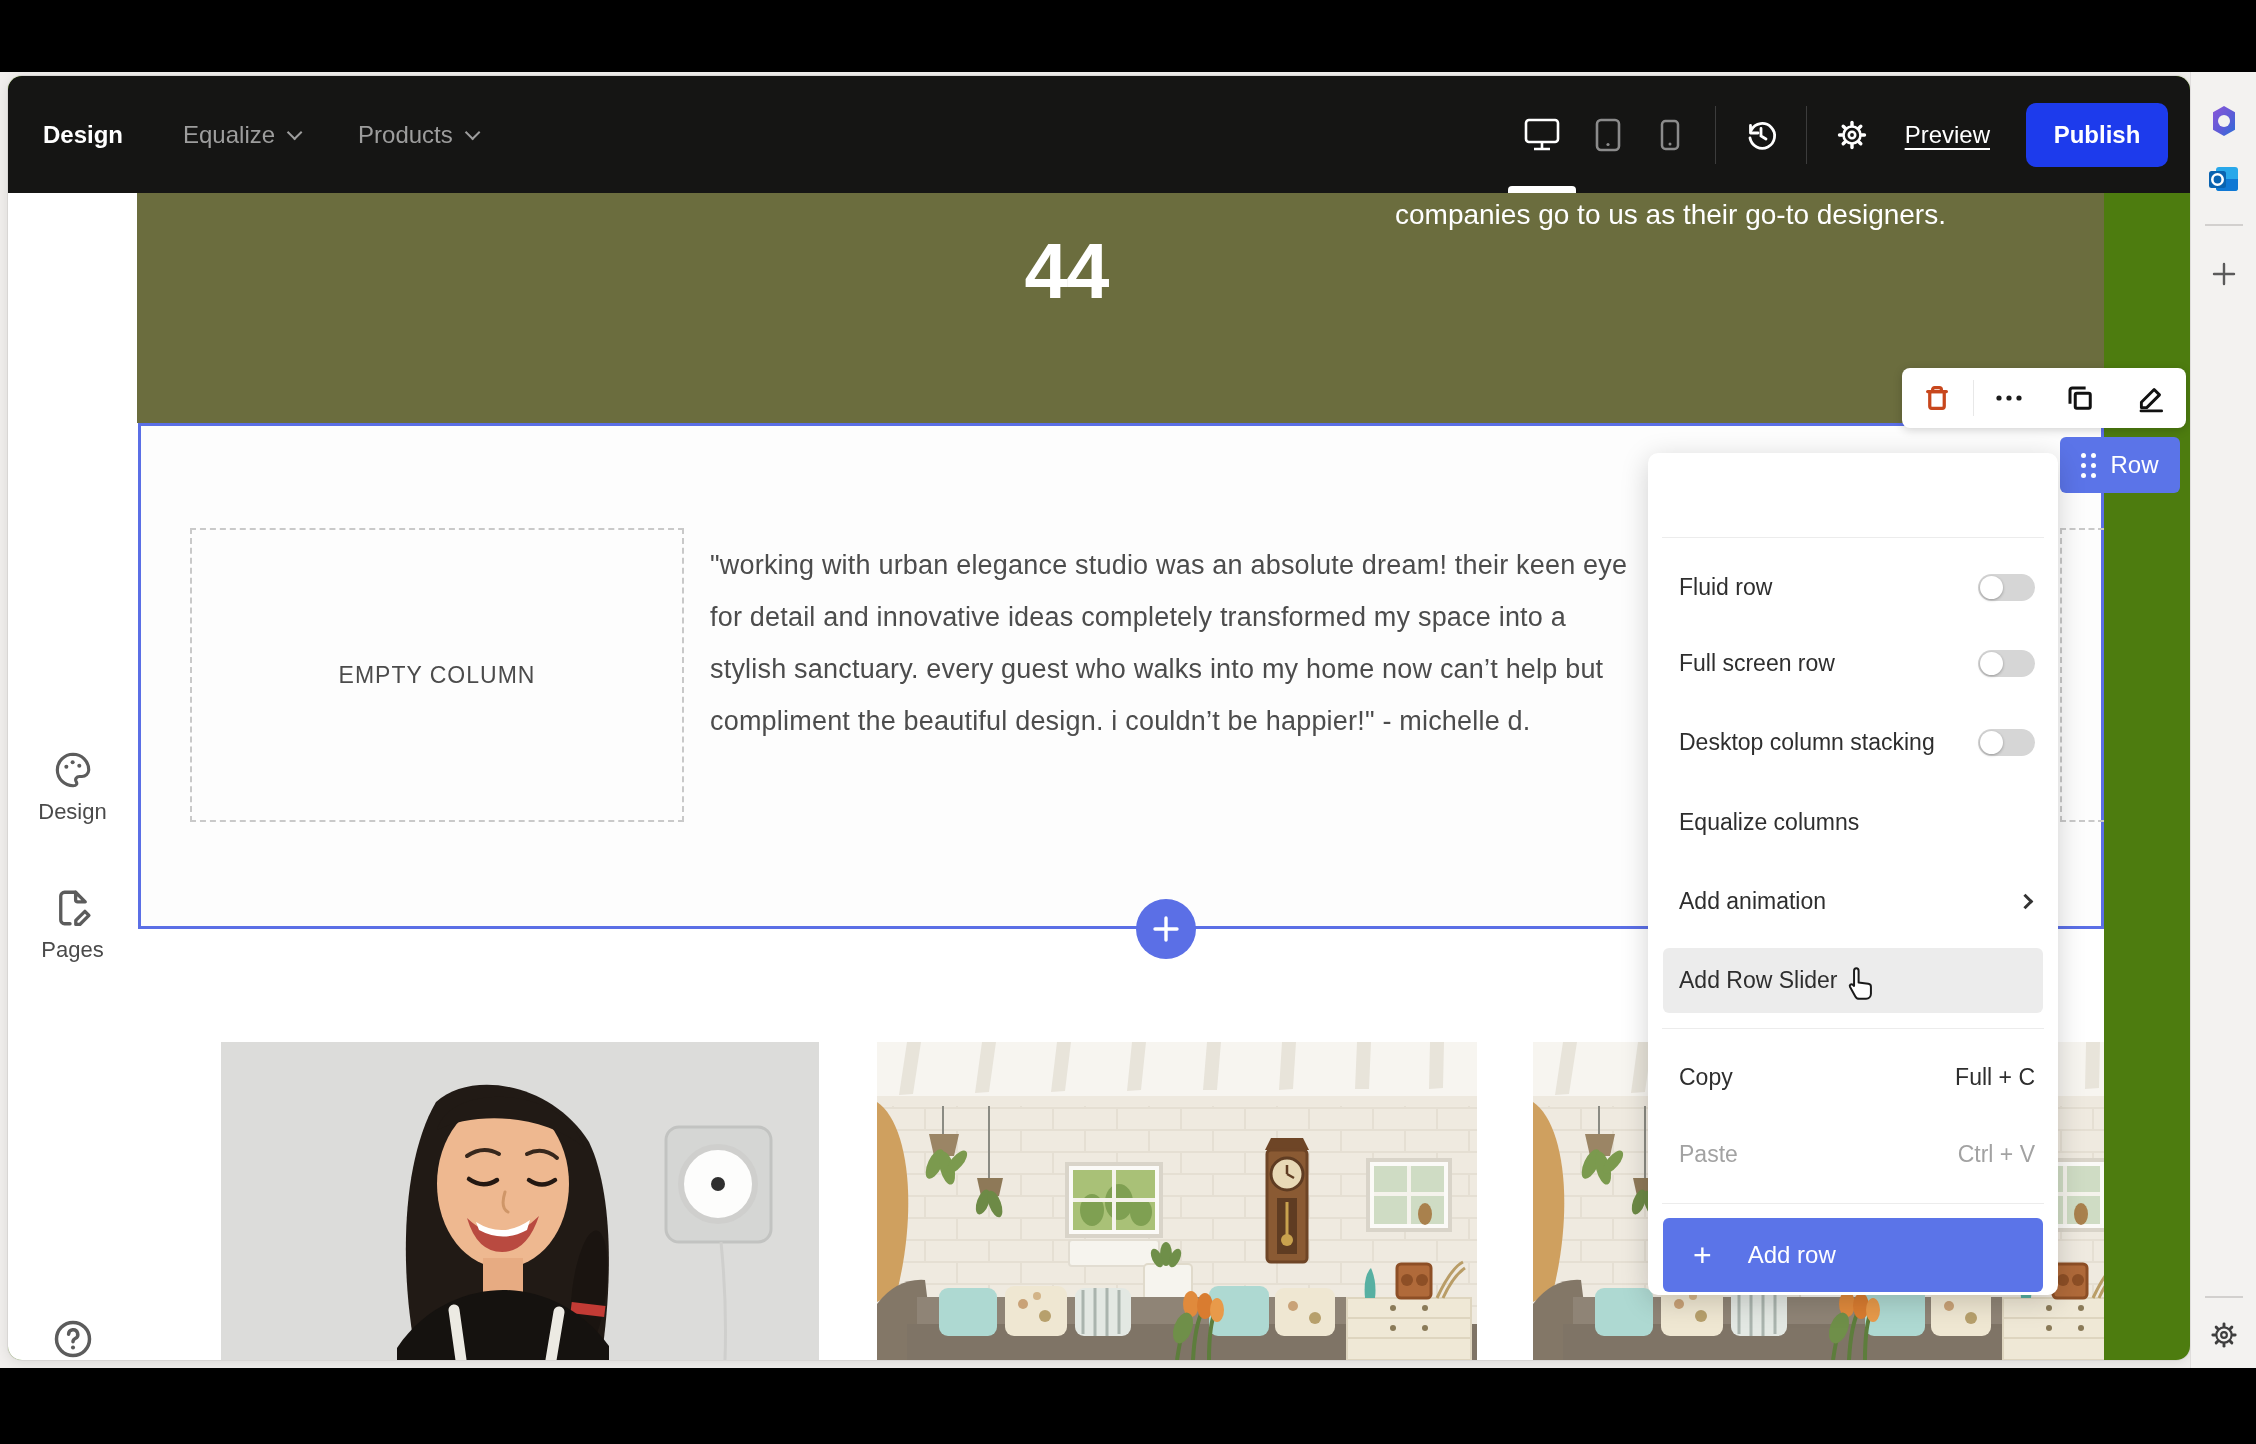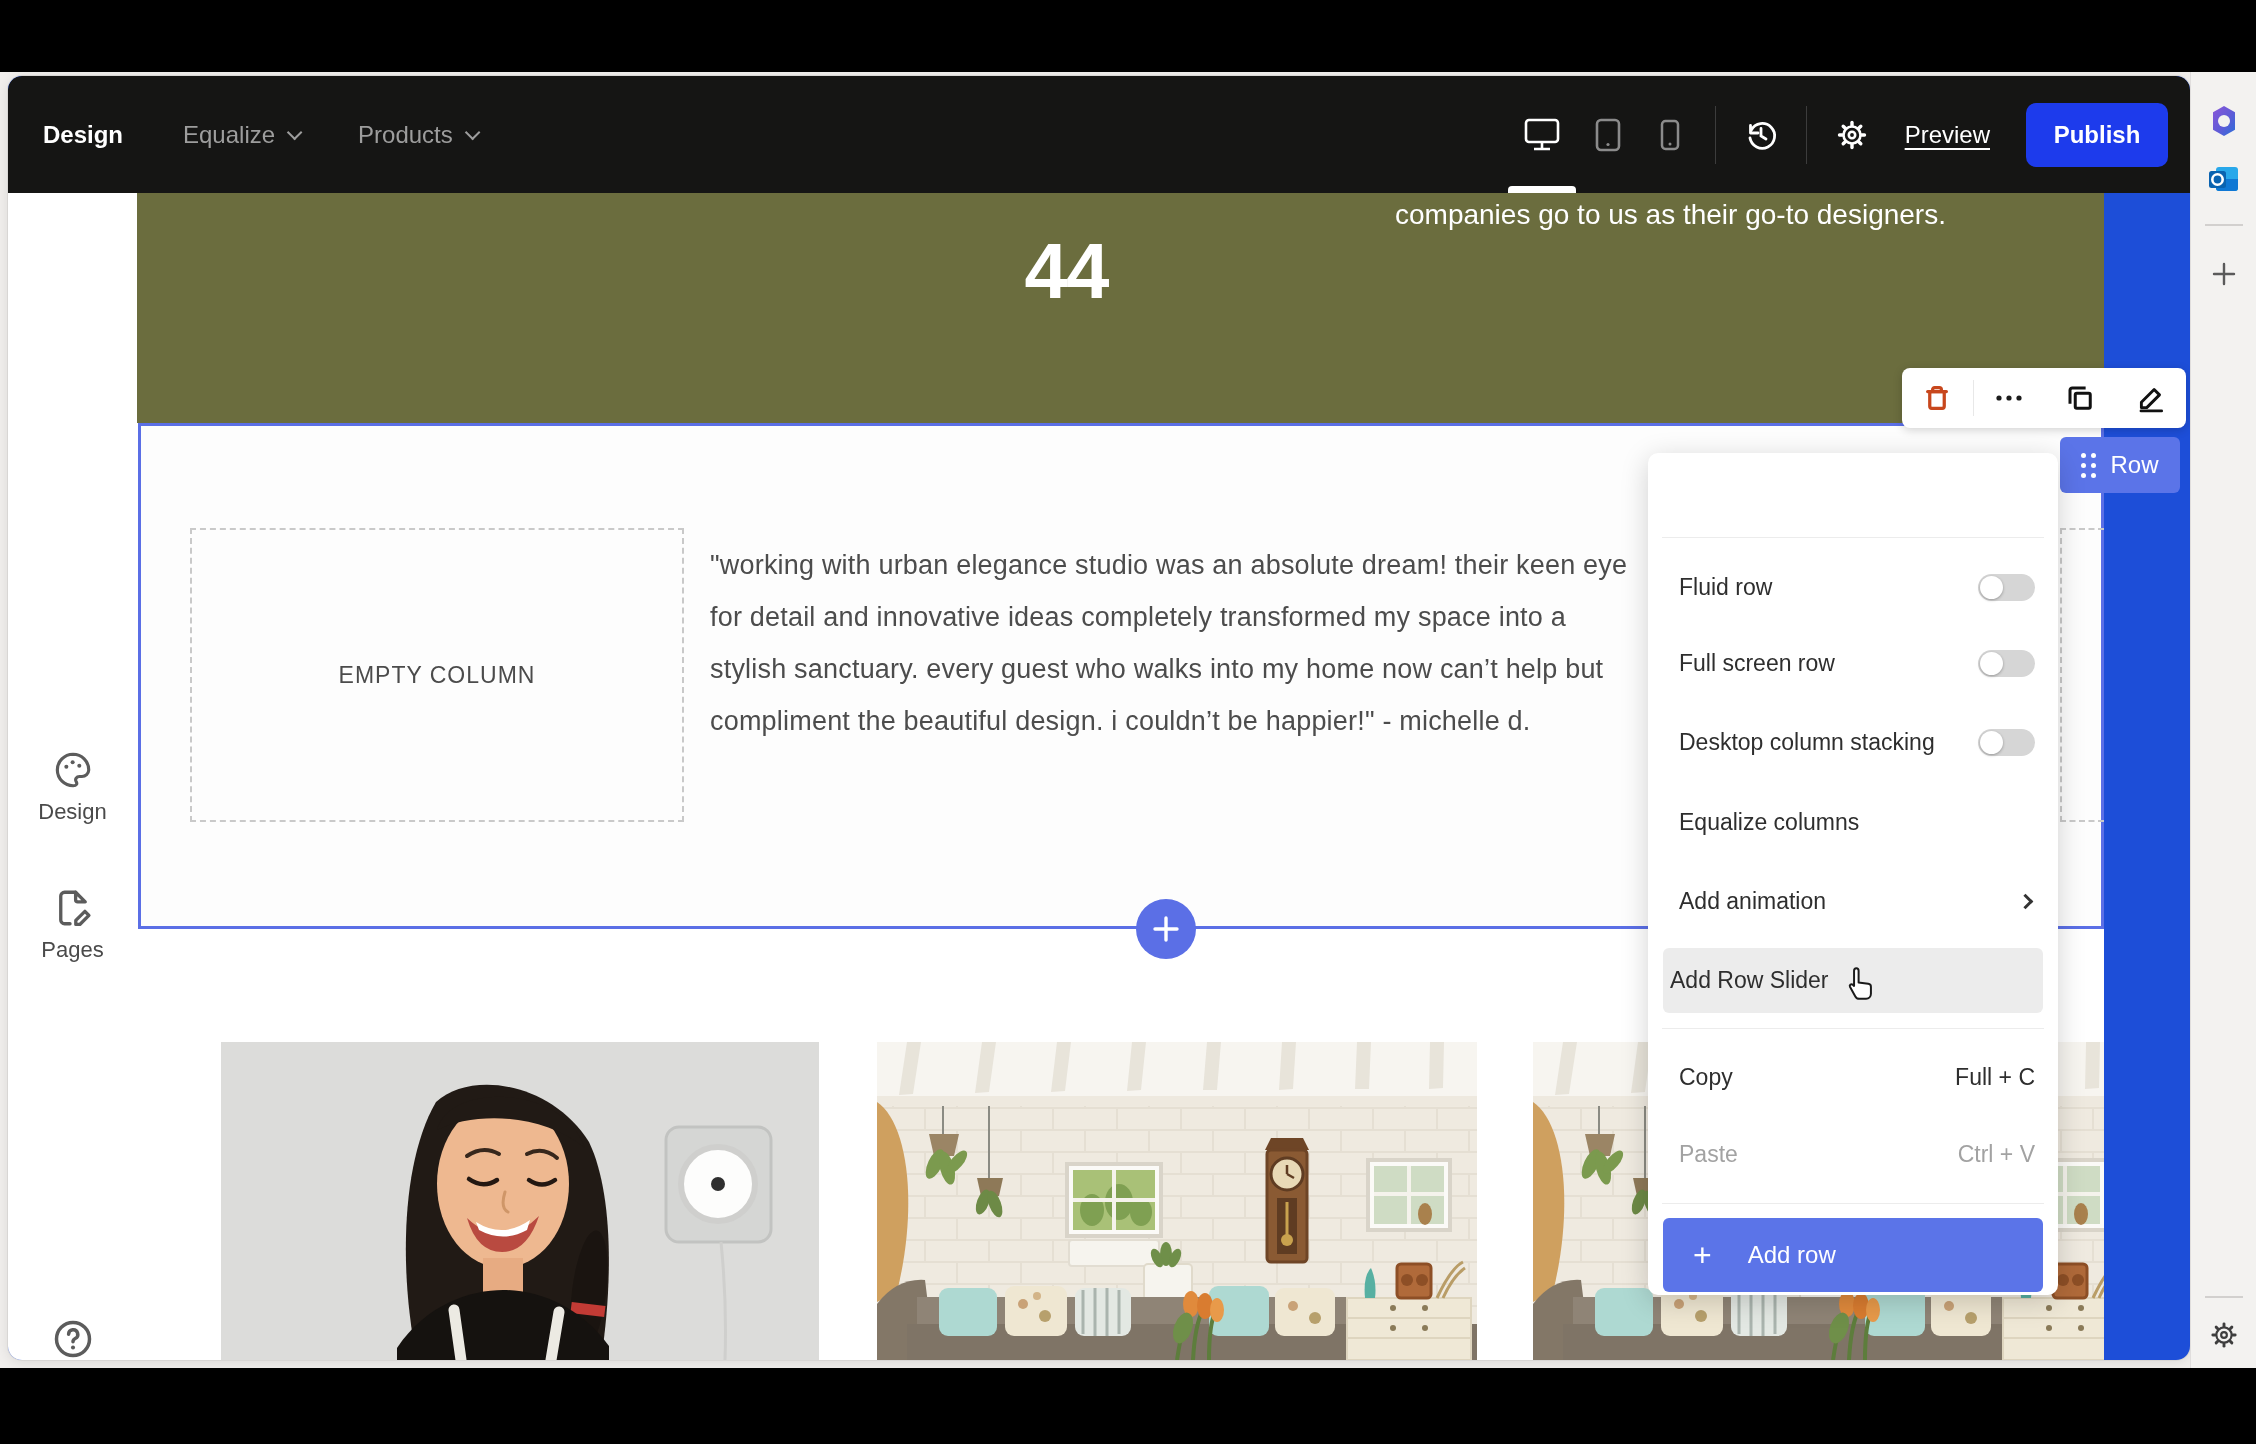--- a/index.html
+++ b/index.html
@@ -1,21 +1,21 @@
 <!DOCTYPE html>
 <html><head>
 <meta charset="utf-8">
 <style>
   html,body{margin:0;padding:0;background:#000;}
   *{box-sizing:border-box;}
   .stage{position:relative;width:2256px;height:1444px;background:#000;overflow:hidden;
          font-family:"Liberation Sans",sans-serif;}
   .browser-band{position:absolute;left:0;top:72px;width:2256px;height:1296px;background:#f1efed;}
   
-  .window{position:absolute;left:8px;top:76px;width:2182px;height:1284px;background:#1d4ed8;
+  .window{position:absolute;left:8px;top:76px;width:2182px;height:1284px;background:#4d7c0f;
           border-radius:14px;box-shadow:0 0 0 1px #d8d6d4,0 2px 14px rgba(0,0,0,.10);overflow:hidden;}
   
   .topbar{position:absolute;left:0;top:0;width:2182px;height:117px;background:#151514;
           border-radius:14px 14px 0 0;}
   .nav{position:absolute;left:35px;top:0;height:117px;display:flex;align-items:center;gap:60px;}
   .nav-item{display:flex;align-items:center;gap:12px;font-size:24px;color:#9d9d9d;cursor:pointer;}
   .nav-item.active{color:#fff;font-weight:bold;}
   .chev-down{width:11px;height:11px;border-right:2.5px solid #9d9d9d;border-bottom:2.5px solid #9d9d9d;
              transform:rotate(45deg) translateY(-3px);}
   .tb-right{position:absolute;right:0;top:0;height:117px;display:flex;align-items:center;}
@@ -68,21 +68,21 @@
       justify-content:space-between;padding:0 23px 0 31px;font-size:23px;color:#2e2e2e;cursor:pointer;}
   .mi .lbl{white-space:nowrap;}
   .mi.disabled{color:#a2a2a2;cursor:default;}
   .m-div{position:absolute;left:14px;width:382px;height:1px;background:#ececec;}
   .chev-right{width:11px;height:11px;border-right:3px solid #333;border-bottom:3px solid #333;
               transform:rotate(-45deg);margin-right:4px;}
   .toggle{width:57px;height:27px;border-radius:14px;background:#d6d6d6;position:relative;cursor:pointer;}
   .toggle .knob{position:absolute;left:2px;top:2px;width:23px;height:23px;border-radius:50%;background:#fff;
                 box-shadow:0 1px 3px rgba(0,0,0,.3);}
   .mi-highlight{position:absolute;left:15px;top:495px;width:380px;height:65px;background:#ececec;
-                border-radius:6px;display:flex;align-items:center;padding:0 7px;font-size:23px;
+                border-radius:6px;display:flex;align-items:center;padding:0 16px;font-size:23px;
                 color:#2e2e2e;cursor:pointer;}
   .shortcut{font-size:23px;}
   .addrow-btn{position:absolute;left:15px;top:765px;width:380px;height:74px;background:#5b74e8;
               border:none;border-radius:6px;color:#fff;font-size:24px;font-family:inherit;cursor:pointer;
               display:flex;align-items:center;gap:36px;padding:0 0 0 30px;}
   .addrow-plus{font-size:32px;font-weight:300;line-height:1;}
   .cursor-hand{position:absolute;left:197px;top:512px;pointer-events:none;}
   
   .edge{position:absolute;left:2190px;top:72px;width:66px;height:1296px;background:#f3f2f0;
         border-left:1px solid #e0dedd;}

